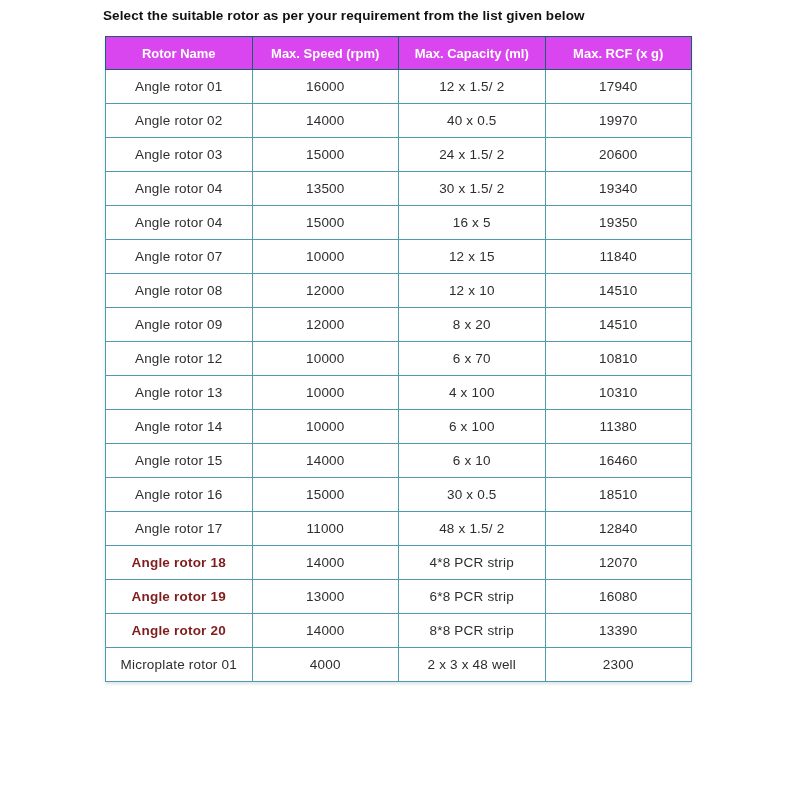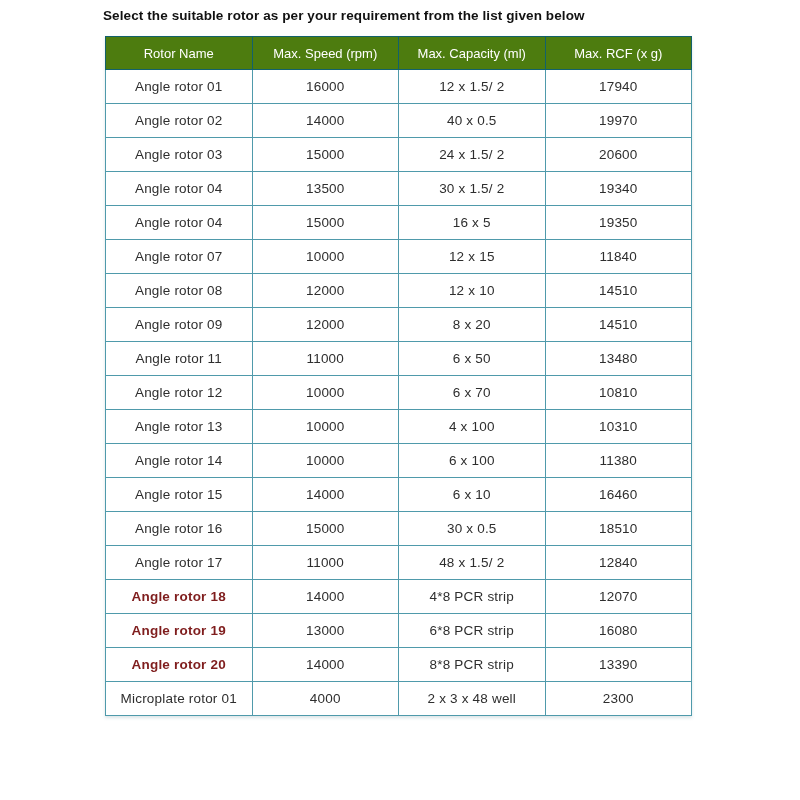--- a/index.html
+++ b/index.html
@@ -26,24 +26,24 @@
   }
   table.rotor-table {
     border-collapse: collapse;
     table-layout: fixed;
     width: 586px;
     margin-left: 2px;
     box-shadow: 0 2px 3px rgba(60,110,120,0.18);
   }
   table.rotor-table col { width: 146.5px; }
   table.rotor-table thead th {
-    background: #4d7c0f;
+    background: #d946ef;
     color: #ffffff;
     font-size: 13px;
-    font-weight: normal;
+    font-weight: bold;
     height: 32px;
     text-align: center;
     vertical-align: middle;
     border: 1px solid #12616b;
     padding: 0;
   }
   table.rotor-table tbody td {
     border: 1px solid #4f9aab;
     height: 33px;
     text-align: center;
@@ -123,26 +123,20 @@
           <td>12 x 10</td>
           <td>14510</td>
         </tr>
         <tr>
           <td>Angle rotor 09</td>
           <td>12000</td>
           <td>8 x 20</td>
           <td>14510</td>
         </tr>
         <tr>
-          <td>Angle rotor 11</td>
-          <td>11000</td>
-          <td>6 x 50</td>
-          <td>13480</td>
-        </tr>
-        <tr>
           <td>Angle rotor 12</td>
           <td>10000</td>
           <td>6 x 70</td>
           <td>10810</td>
         </tr>
         <tr>
           <td>Angle rotor 13</td>
           <td>10000</td>
           <td>4 x 100</td>
           <td>10310</td>

